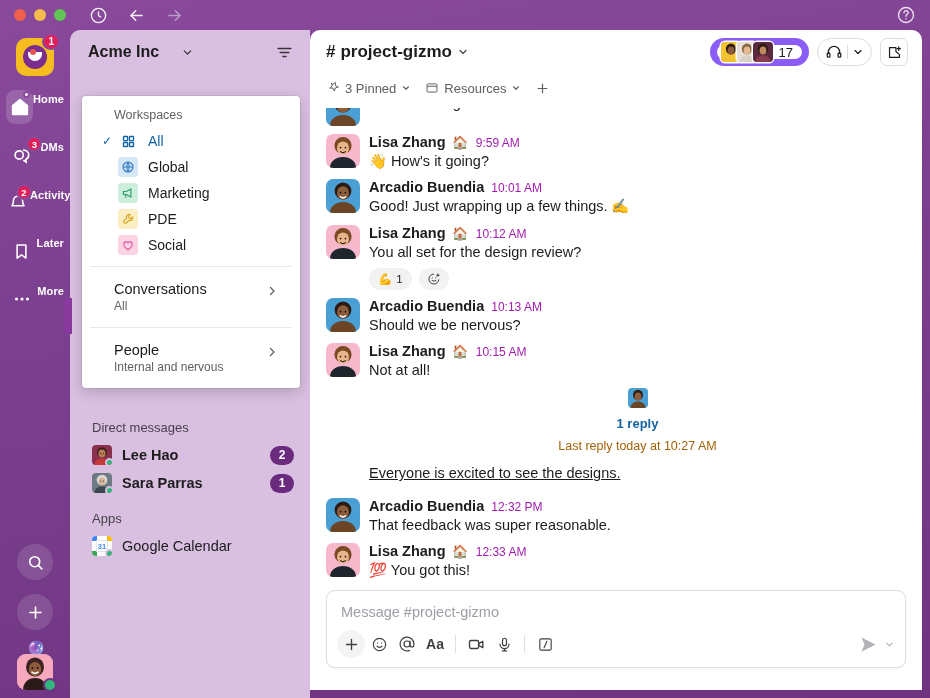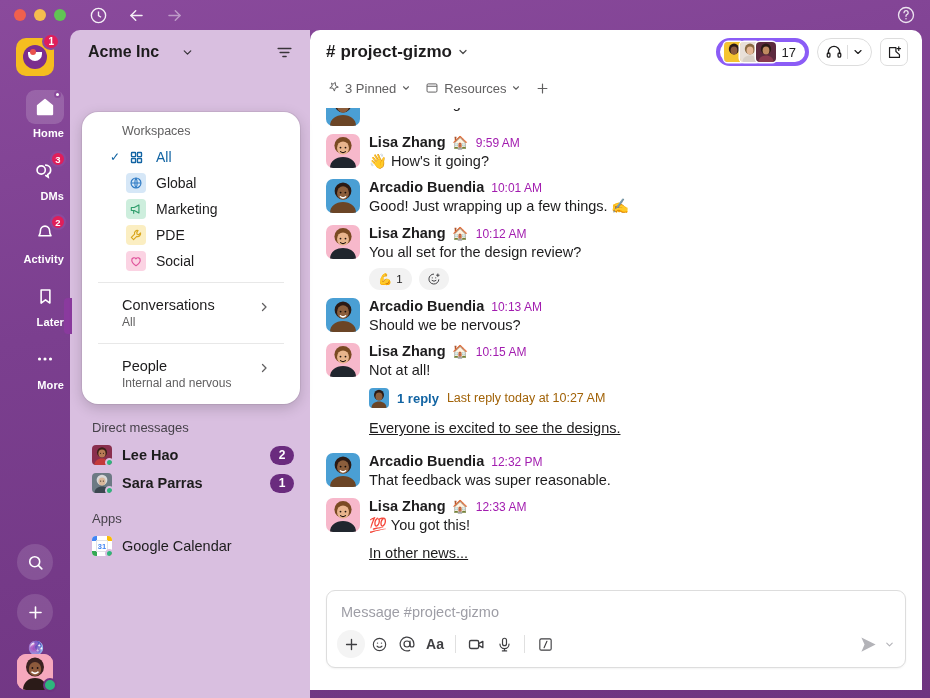--- a/index.html
+++ b/index.html
@@ -60,21 +60,21 @@
   }
   .ws-count {
     position: absolute; top: -5px; right: -6px;
     min-width: 17px; height: 17px; border-radius: 9px;
     background: #e01e5a; color: #fff; font-size: 10px; font-weight: 700;
     display: flex; align-items: center; justify-content: center;
     border: 2px solid #8a4a9c; padding: 0 4px;
   }
   .rail-item {
     width: 58px; margin-top: 14px;
-    display: flex; flex-direction: column; align-items: flex-end;
+    display: flex; flex-direction: row; align-items: flex-start;
     cursor: pointer;
   }
   .rail-ic-wrap { position: relative; width: 38px; height: 34px; display:flex;align-items:center;justify-content:center; border-radius: 9px;}
   .rail-item.active .rail-ic-wrap { background: rgba(255,255,255,.16); }
   .rail-ic { width: 24px; height: 24px; color: #fff; display:flex;align-items:center;justify-content:center;}
   .rail-label { font-size: 11px; color: #fff; margin-top: 3px; font-weight: 600; letter-spacing:.1px;}
   .rail-badge {
     position: absolute; top: -2px; right: -2px;
     min-width: 16px; height: 16px; border-radius: 8px;
     background: #e01e5a; color: #fff; font-size: 9.5px; font-weight: 700;
@@ -115,25 +115,24 @@
   .sb-head {
     height: 44px; display: flex; align-items: center; justify-content: space-between;
     padding: 0 16px 0 18px;
   }
   .sb-title { font-size: 16px; font-weight: 700; color: #1d1c1d; display:flex;align-items:center; gap:22px;}
   .sb-title .chev { opacity:.85; display:flex; }
   .sb-filter { color: #1d1c1d; opacity: .85; display:flex; cursor:pointer;}
 
   .dropdown {
     position: absolute; left: 12px; top: 66px; width: 218px;
-    background: #fff; border-radius: 16px;
+    background: #fff; border-radius: 4px;
     box-shadow: 0 4px 14px rgba(0,0,0,.18), 0 0 0 1px rgba(0,0,0,.06);
-    padding: 10px 16px 8px;
+    padding: 10px 8px 8px;
     z-index: 30;
-    margin-top: 16px;
   }
   .dd-section-label {
     font-size: 12.5px; color: #616061; padding: 2px 0 6px 24px; font-weight: 400;
   }
   .dd-item {
     display:flex; align-items:center; height: 26px; padding-left: 10px; cursor:pointer;
   }
   .dd-check { width: 14px; font-size: 12px; color: #1264a3; display:flex; justify-content:center;}
   .dd-ic {
     width: 20px; height: 20px; border-radius: 4px; margin-left: 4px;
@@ -191,21 +190,21 @@
   .main-head {
     height: 44px; display:flex; align-items:center; justify-content:space-between;
     padding: 0 14px 0 16px;
   }
   .ch-title { display:flex; align-items:center; gap: 5px; font-size: 17px; font-weight: 700; color:#1d1c1d; cursor:pointer;}
   .ch-title .hash { font-weight: 700; }
   .ch-title .chev { font-size: 11px; color:#1d1c1d; opacity:.8; }
   .head-right { display:flex; align-items:center; gap: 8px; }
   .members-pill {
     display:flex; align-items:center; gap: 6px;
-    border: 4px solid #8b5cf6; border-radius: 16px; height: 28px; padding: 0 9px 0 4px;
+    border: 7px solid #8b5cf6; border-radius: 16px; height: 28px; padding: 0 9px 0 4px;
     cursor:pointer;
   }
   .mstack { display:flex; }
   .mstack .mav {
     width: 20px; height: 20px; border-radius: 4px; overflow:hidden;
     box-shadow: 0 0 0 1.5px #fff; margin-left: -4px;
   }
   .mstack .mav:first-child { margin-left: 0; }
   .mcount { font-size: 13px; color: #1d1c1d; font-weight: 400; }
   .hp-btn {
@@ -244,20 +243,21 @@
   .reactions { display:flex; gap: 7px; margin-top: 6px; }
   .reaction {
     display:flex; align-items:center; gap:4px;
     background:#f2f2f2; border-radius: 12px; height: 22px; padding: 0 9px;
     font-size: 11.5px; color:#1d1c1d; cursor:pointer;
   }
   .reaction.addbtn { padding: 0 8px; background:#f2f2f2; }
   .thread {
     display:flex; align-items:center; gap: 8px; margin-top: 6px; cursor:pointer;
     padding: 2px 0;
+    flex-direction: column;
   }
   .thread .t-av { width: 20px; height: 20px; border-radius: 4px; overflow:hidden; }
   .thread .t-count { font-size: 13px; color: #1264a3; font-weight: 700; }
   .thread .t-last { font-size: 12.5px; color: #a16207; }
 
   
   .composer {
     position:absolute; left: 16px; right: 16px; bottom: 22px;
     border: 1px solid #ddd; border-radius: 9px; background:#fff;
     box-shadow: 0 1px 2px rgba(0,0,0,.05);

